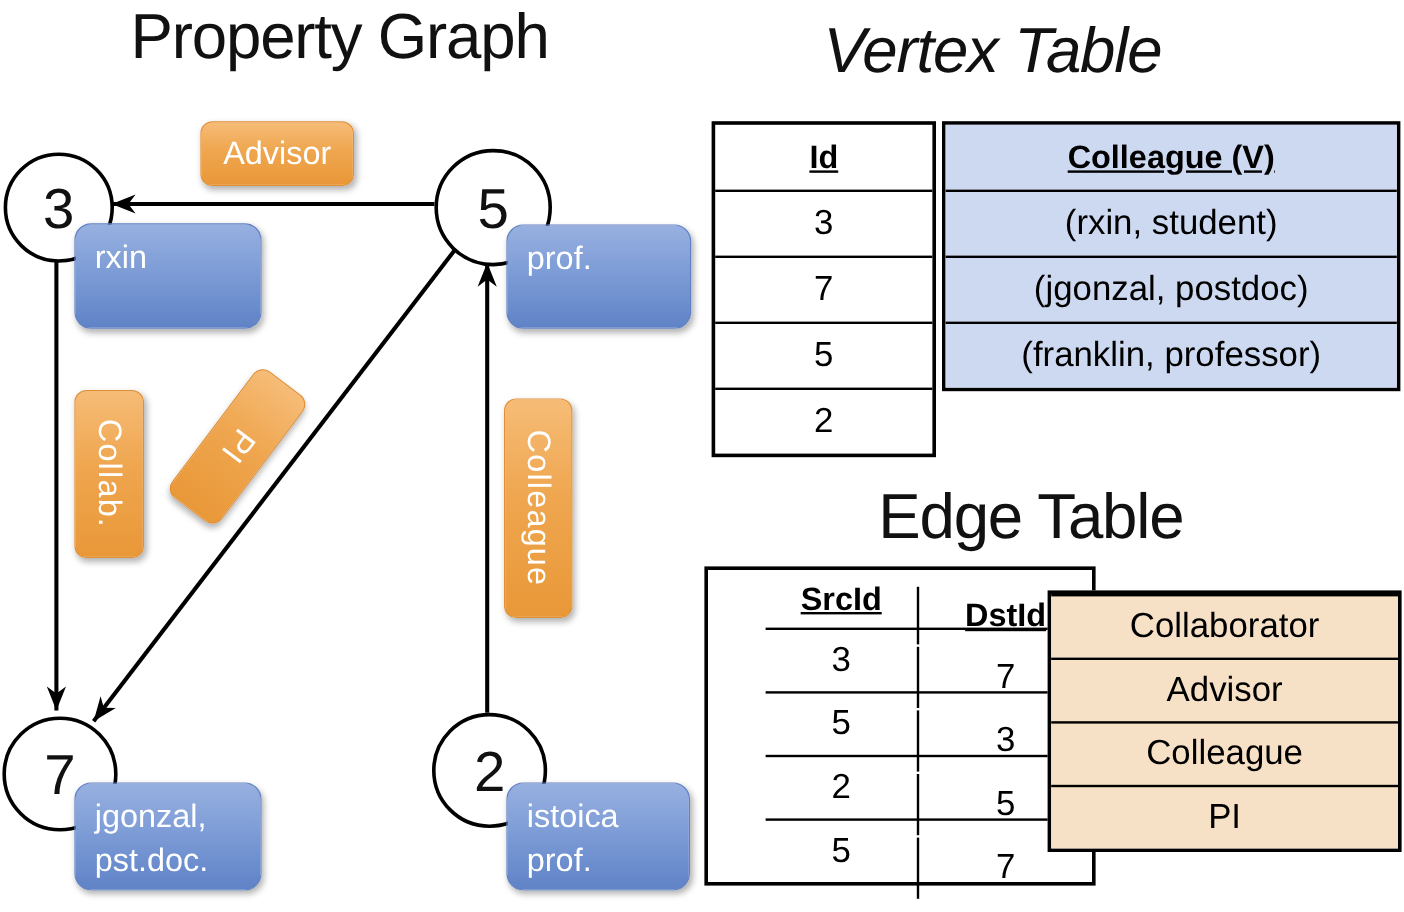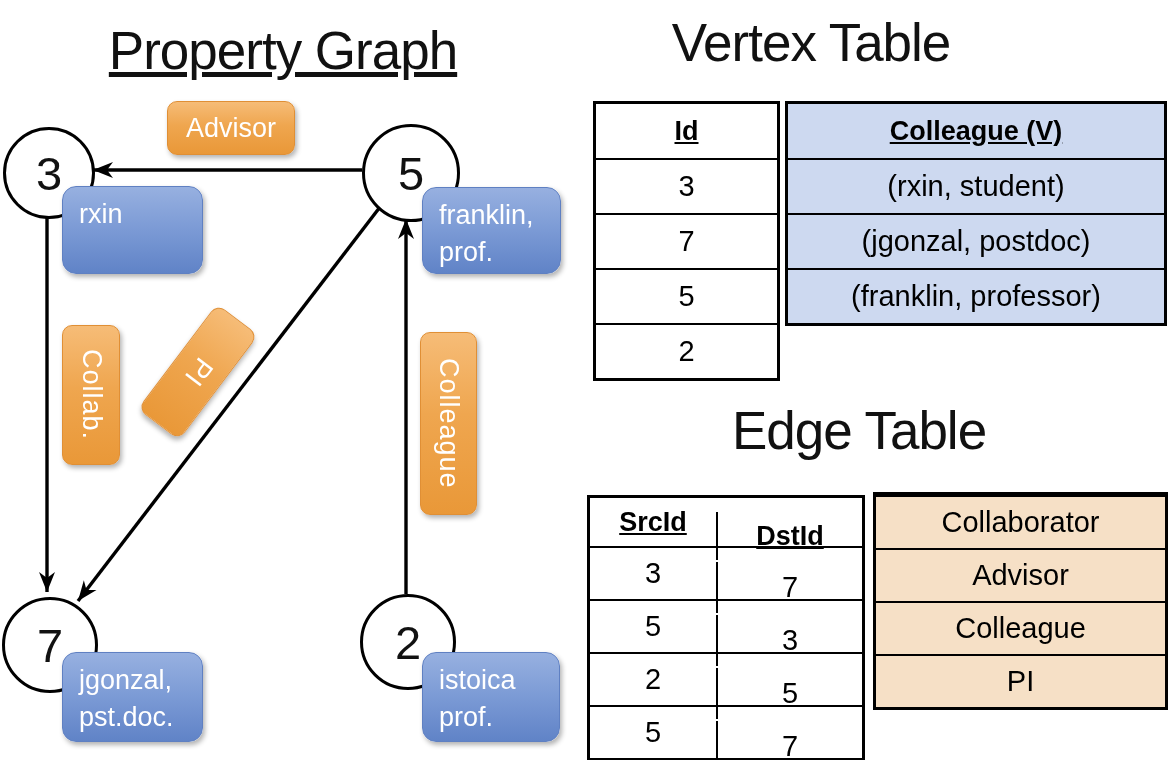--- a/index.html
+++ b/index.html
@@ -22,21 +22,21 @@
     position:absolute;z-index:2;border-radius:10px;color:#fff;
     background:linear-gradient(180deg,#f6bc77 0%,#efa64f 45%,#e99838 100%);
     border:1px solid #e08f35;box-shadow:2px 3px 5px rgba(0,0,0,0.30);
     display:flex;align-items:center;justify-content:center;font-size:27px;
   }
   .elabel .vtext{writing-mode:vertical-rl;text-orientation:mixed;letter-spacing:1px;}
   .vprop{
     position:absolute;z-index:4;border-radius:14px;color:#fff;
     background:linear-gradient(180deg,#97b0e0 0%,#7b9ad5 50%,#6083c7 100%);
     border:1px solid #5f80c2;box-shadow:2px 3px 5px rgba(0,0,0,0.30);
-    padding:9px 1px 0 16px;font-size:27px;line-height:37px;
+    padding:9px 16px 0 16px;font-size:27px;line-height:37px;
   }
   
   .tbl{
     position:absolute;border:3px solid #000;background:#fff;box-sizing:content-box;
   }
   .trow{
     display:flex;align-items:center;justify-content:center;
     font-size:29px;border-top:2px solid #000;
   }
   .trow.first{border-top:none;text-decoration:underline;}
@@ -44,21 +44,21 @@
   .cell{height:100%;display:flex;align-items:center;justify-content:center;}
   .bluefill{background:#cdd9f0;}
   .tanfill{background:#f6e0c6;}
   .cell-sep{border-left:2px solid #000;margin-top:28px;}
 </style>
 </head>
 <body>
 
 <div class="canvas">
 
-  <div class="big-title" style="left:33px;top:24px;width:500px;text-decoration:underline;">Property Graph</div>
+  <div class="big-title" style="left:33px;top:4px;width:500px;">Property Graph</div>
 
   <svg class="edges-svg" viewBox="0 0 560 760" xmlns="http://www.w3.org/2000/svg">
     <defs>
       <marker id="arrow" markerUnits="userSpaceOnUse" markerWidth="24" markerHeight="20" refX="21" refY="9" orient="auto">
         <path d="M1,1 L21,9 L1,17 L7,9 Z" fill="#000"></path>
       </marker>
     </defs>
     <line x1="362" y1="170" x2="93" y2="170" stroke="#000" stroke-width="3.4" marker-end="url(#arrow)"></line>
     <line x1="47" y1="213" x2="47" y2="592" stroke="#000" stroke-width="3.4" marker-end="url(#arrow)"></line>
     <line x1="406" y1="594" x2="406" y2="219" stroke="#000" stroke-width="3.4" marker-end="url(#arrow)"></line>
@@ -88,52 +88,51 @@
     <span class="vtext">PI</span>
   </div>
   <div class="elabel" style="left:420px;top:332px;width:55px;height:181px;">
     <span class="vtext">Colleague</span>
   </div>
 
   <div class="vprop" style="left:62px;top:186px;width:122px;height:77px;">
     <div>rxin</div>
   </div>
   <div class="vprop" style="left:422px;top:187px;width:120px;height:76px;">
-    <div>franklin,</div>
     <div>prof.</div>
   </div>
   <div class="vprop" style="left:62px;top:652px;width:122px;height:79px;">
     <div>jgonzal,</div>
     <div>pst.doc.</div>
   </div>
   <div class="vprop" style="left:422px;top:652px;width:119px;height:79px;">
     <div>istoica</div>
     <div>prof.</div>
   </div>
 
-  <div class="big-title" style="left:561px;top:16px;width:500px;">Vertex Table</div>
+  <div class="big-title" style="left:577px;top:16px;width:500px;font-style:italic;">Vertex Table</div>
 
   <div class="tbl" style="left:593px;top:101px;width:181px;">
     <div class="trow hdr first" style="height:54px;">Id</div>
     <div class="trow" style="height:53px;">3</div>
     <div class="trow" style="height:53px;">7</div>
     <div class="trow" style="height:53px;">5</div>
     <div class="trow" style="height:53px;">2</div>
   </div>
 
   <div class="tbl" style="left:785px;top:101px;width:376px;">
     <div class="trow hdr first bluefill" style="height:54px;">Colleague (V)</div>
     <div class="trow bluefill" style="height:53px;">(rxin, student)</div>
     <div class="trow bluefill" style="height:53px;">(jgonzal, postdoc)</div>
     <div class="trow bluefill" style="height:53px;">(franklin, professor)</div>
   </div>
 
   <div class="big-title" style="left:609px;top:404px;width:500px;">Edge Table</div>
 
-  <div class="tbl" style="left:587px;top:495px;width:272px;">
+  <div class="tbl" style="left:587px;top:472px;width:272px;padding-left:48px;">
     <div class="trow hdr first" style="height:48px;">
       <div class="cell" style="width:126px;">SrcId</div>
       <div class="cell cell-sep" style="flex:1;">DstId</div>
     </div>
     <div class="trow" style="height:51px;">
       <div class="cell" style="width:126px;">3</div>
       <div class="cell cell-sep" style="flex:1;">7</div>
     </div>
     <div class="trow" style="height:51px;">
       <div class="cell" style="width:126px;">5</div>

